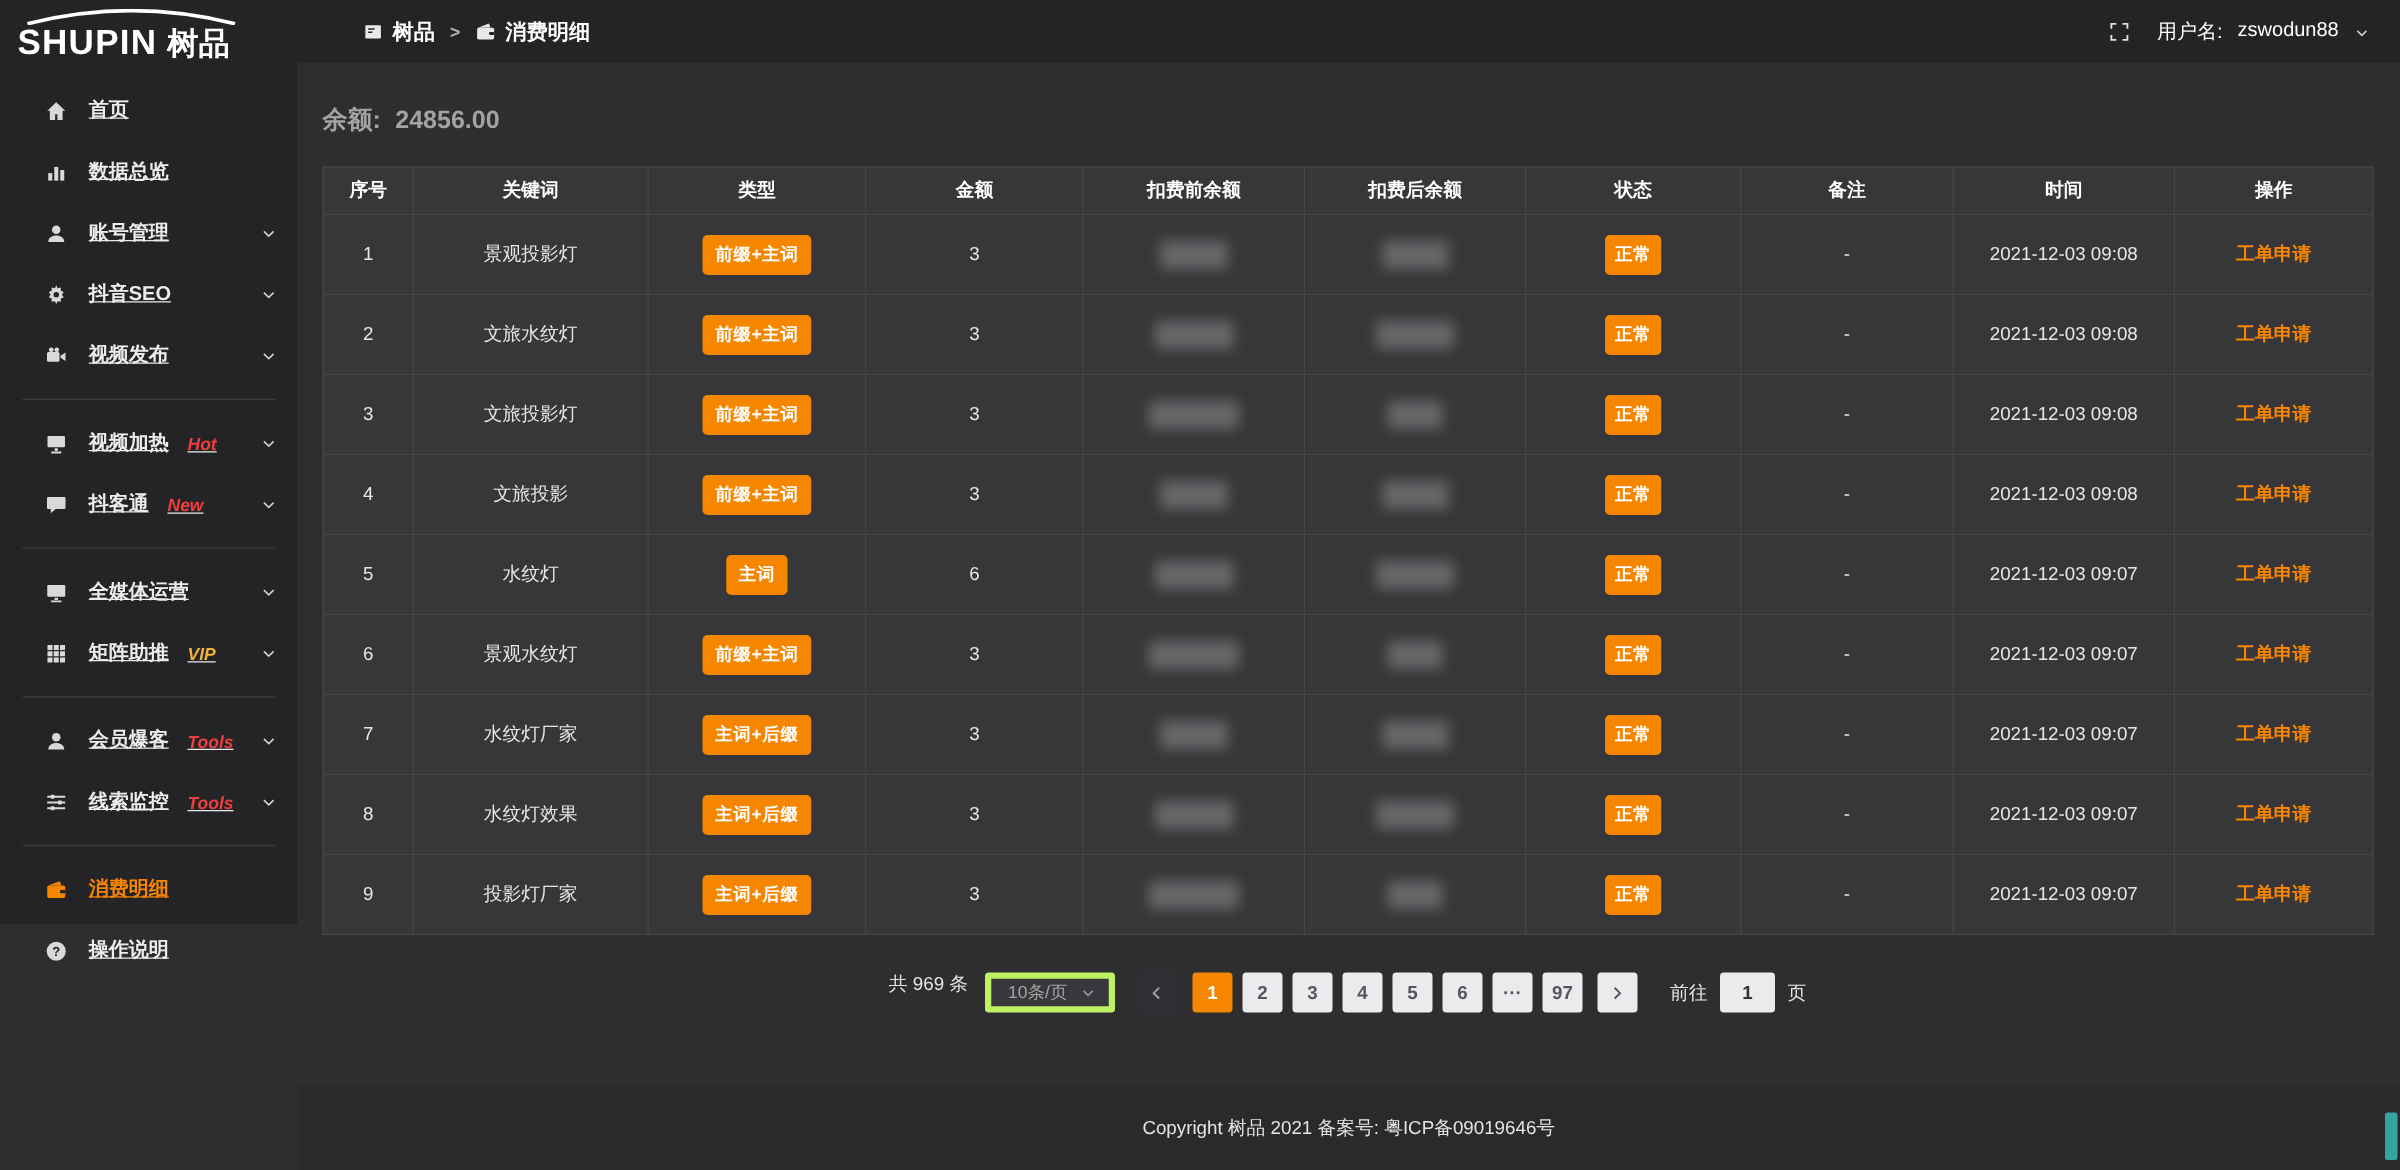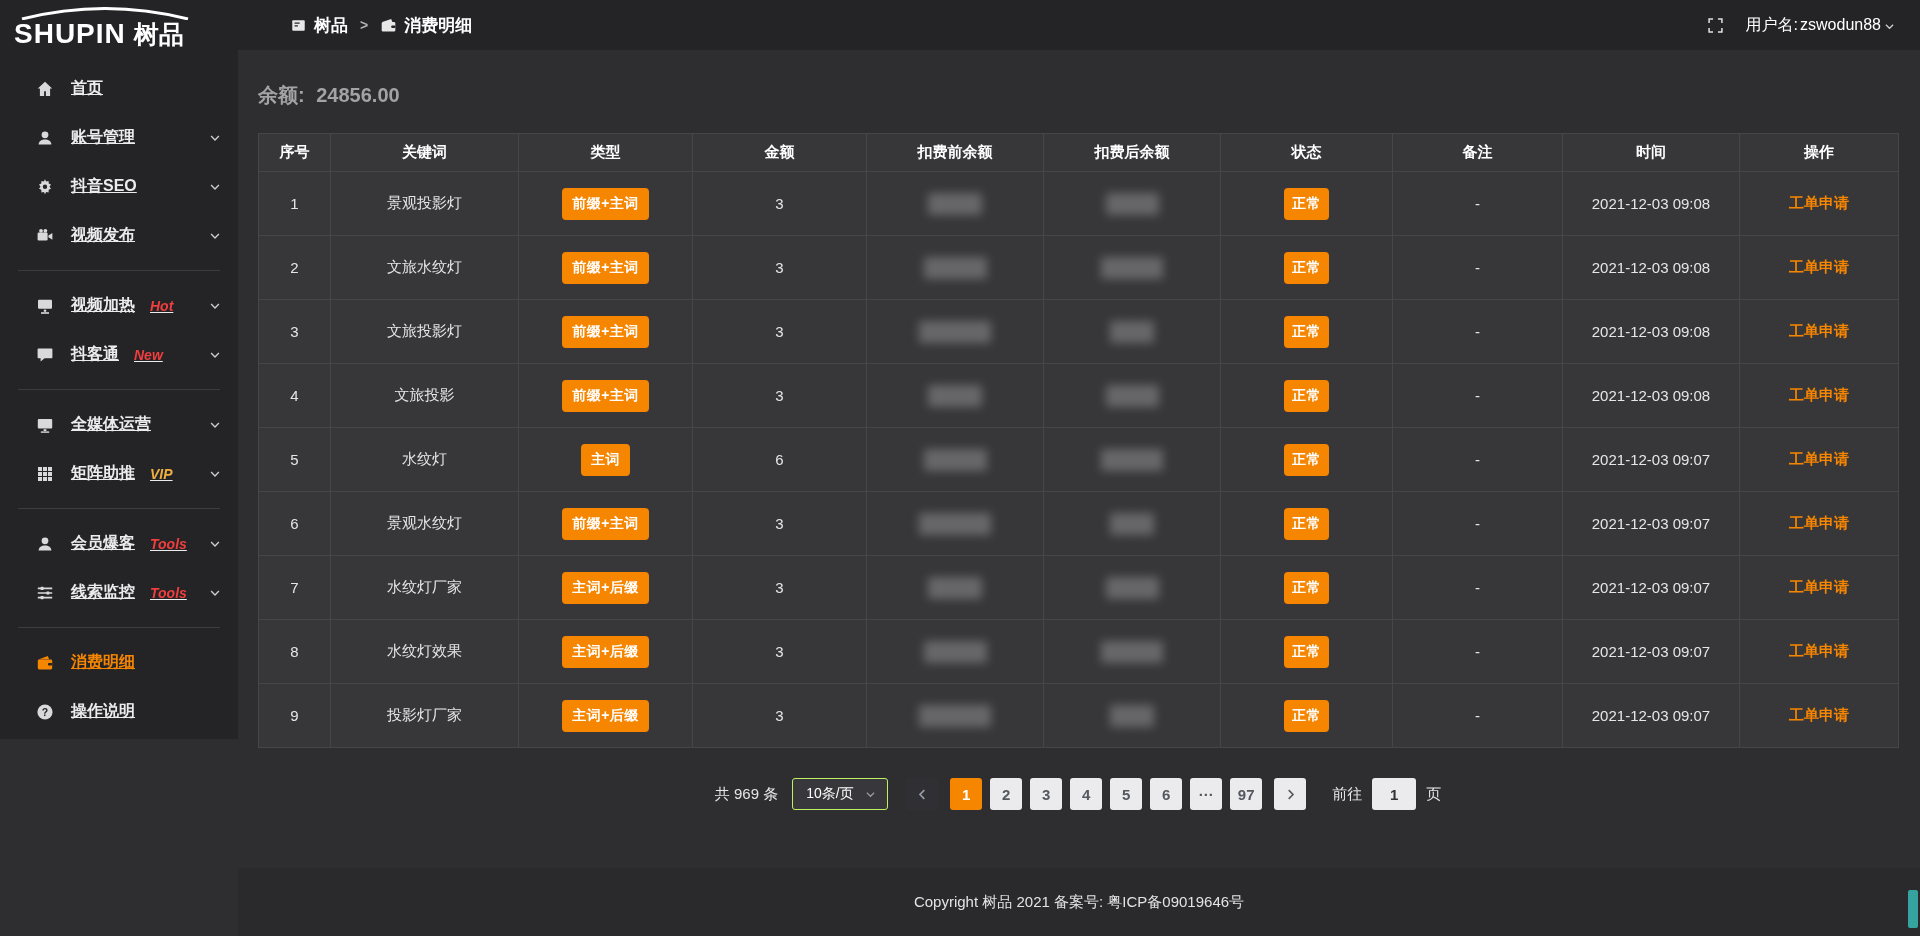--- a/index.html
+++ b/index.html
@@ -27,42 +27,42 @@
   .mi-chevron { margin-left:auto; color:#cfcfcf; display:flex; }
   .menu-divider { height:1px; background:#3c3c40; margin:10px 18px; }
   
   .topbar { position:absolute; left:238px; top:0; right:0; height:50px; background:#242427; display:flex; align-items:center; padding:0 24px 0 52px; }
   .breadcrumb { display:flex; align-items:center; gap:12px; font-size:17px; font-weight:bold; color:#fff; }
   .bc-item { display:flex; align-items:center; gap:7px; cursor:pointer; color:#fff; }
   .bc-icon { display:flex; color:#e8e8e8; }
   .bc-sep { color:#b5b5b5; font-size:14px; font-weight:bold; }
   .topbar-right { margin-left:auto; display:flex; align-items:center; gap:22px; }
   .fullscreen-btn { display:flex; color:#e0e0e0; cursor:pointer; }
-  .username { display:flex; align-items:center; gap:2px; font-size:16px; color:#fff; cursor:pointer; }
+  .username { display:flex; align-items:center; gap:12px; font-size:16px; color:#fff; cursor:pointer; }
   .username .uchev { display:flex; color:#cfcfcf; margin-top:2px; }
   
   .content { position:absolute; left:238px; top:50px; right:0; bottom:68px; padding:28px 22px 0 20px; }
   .balance { font-size:20px; font-weight:bold; color:#a3a3a3; margin:4px 0 24px 0; }
   .balance .bal-value { margin-left:6px; }
   table.main-table { border-collapse:collapse; table-layout:fixed; width:1640px; background:#37373a; }
   .main-table th, .main-table td { border:1px solid #464649; text-align:center; font-size:15px; }
   .main-table th { height:38px; color:#fff; font-weight:bold; }
   .main-table td { height:64px; color:#e6e6e6; }
   .type-badge, .status-badge {
     display:inline-block; background:var(--accent); color:#fff; font-size:14px; font-weight:bold;
     padding:7px 10px; border-radius:4px; letter-spacing:.5px;
   }
   .status-badge { padding:7px 8px; }
   .masked { display:inline-block; height:22px; border-radius:2px; background:#97979a; opacity:.5; filter:blur(5px); vertical-align:middle; }
   .action-link { color:var(--accent); font-size:15px; font-weight:bold; text-decoration:none; cursor:pointer; }
   
-  .pagination { display:flex; align-items:center; justify-content:center; gap:8px; margin-top:30px; }
+  .pagination { display:flex; justify-content:center; gap:8px; margin-top:30px; }
   .total-label { font-size:15px; color:#e5e5e5; margin-right:6px; }
-  .pagesize { height:32px; min-width:96px; background:#38383c; border:1px solid #bef264; border-radius:3px;
-    color:#ffffff; font-size:14px; display:flex; align-items:center; justify-content:space-between;
+  .pagesize { height:32px; min-width:96px; background:#38383c; border:5px solid #bef264; border-radius:3px;
+    color:#a3a3a3; font-size:14px; display:flex; align-items:center; justify-content:space-between;
     padding:0 10px 0 13px; gap:10px; cursor:pointer; margin-right:10px; }
   .pagesize .pschev { display:flex; color:#9a9a9e; }
   .pg { min-width:32px; height:32px; border-radius:3px; background:#ebebed; color:#55575e; font-size:15px; font-weight:bold;
     display:flex; align-items:center; justify-content:center; border:none; cursor:pointer; }
   .pg.prev { background:#303034; color:#9aa0ab; margin-right:4px; }
   .pg.next { margin-left:4px; }
   .pg.active { background:var(--accent); color:#fff; }
   .goto { display:flex; align-items:center; gap:10px; margin-left:18px; font-size:15px; color:#e5e5e5; }
   .goto-input { width:44px; height:32px; border:none; border-radius:3px; background:#ebebed; text-align:center;
     font-size:15px; font-weight:bold; color:#333; font-family:inherit; }
@@ -89,20 +89,31 @@
   <div class="menu-item">
     <span class="mi-icon">
           <svg viewBox="0 0 18 18" width="18" height="18" fill="currentColor">
             <path d="M9 1.8L1.8 8.6h2.1v7.3h4.2v-4.6h1.8v4.6h4.2V8.6h2.1z"></path>
           </svg>
         </span>
     <span class="mi-label">首页</span>
 
   </div>
 
+  <div class="menu-item">
+    <span class="mi-icon">
+          <svg viewBox="0 0 18 18" width="18" height="18" fill="currentColor">
+            <rect x="2.6" y="9.5" width="3.2" height="6"></rect>
+            <rect x="7.4" y="4.5" width="3.2" height="11"></rect>
+            <rect x="12.2" y="7" width="3.2" height="8.5"></rect>
+          </svg>
+        </span>
+    <span class="mi-label">数据总览</span>
+
+  </div>
 
   <div class="menu-item">
     <span class="mi-icon">
           <svg viewBox="0 0 18 18" width="18" height="18" fill="currentColor">
             <circle cx="9" cy="5.8" r="3.4"></circle>
             <path d="M2.6 15.6c0-3.4 2.9-5.2 6.4-5.2s6.4 1.8 6.4 5.2z"></path>
           </svg>
         </span>
     <span class="mi-label">账号管理</span>
 

